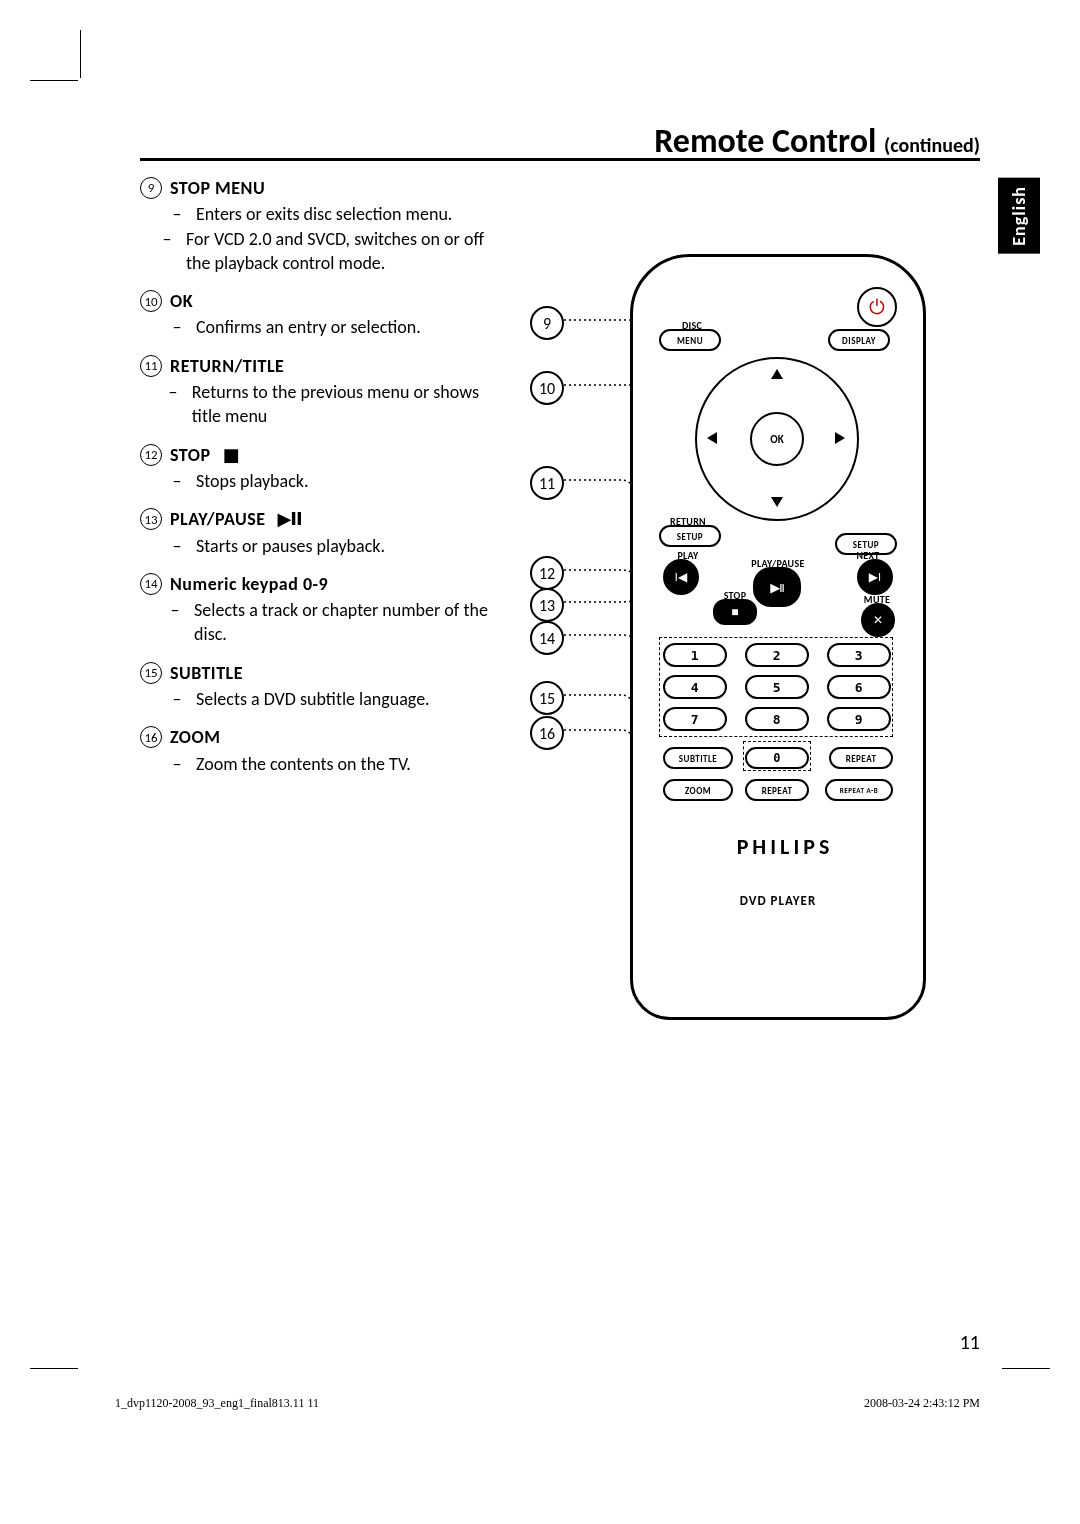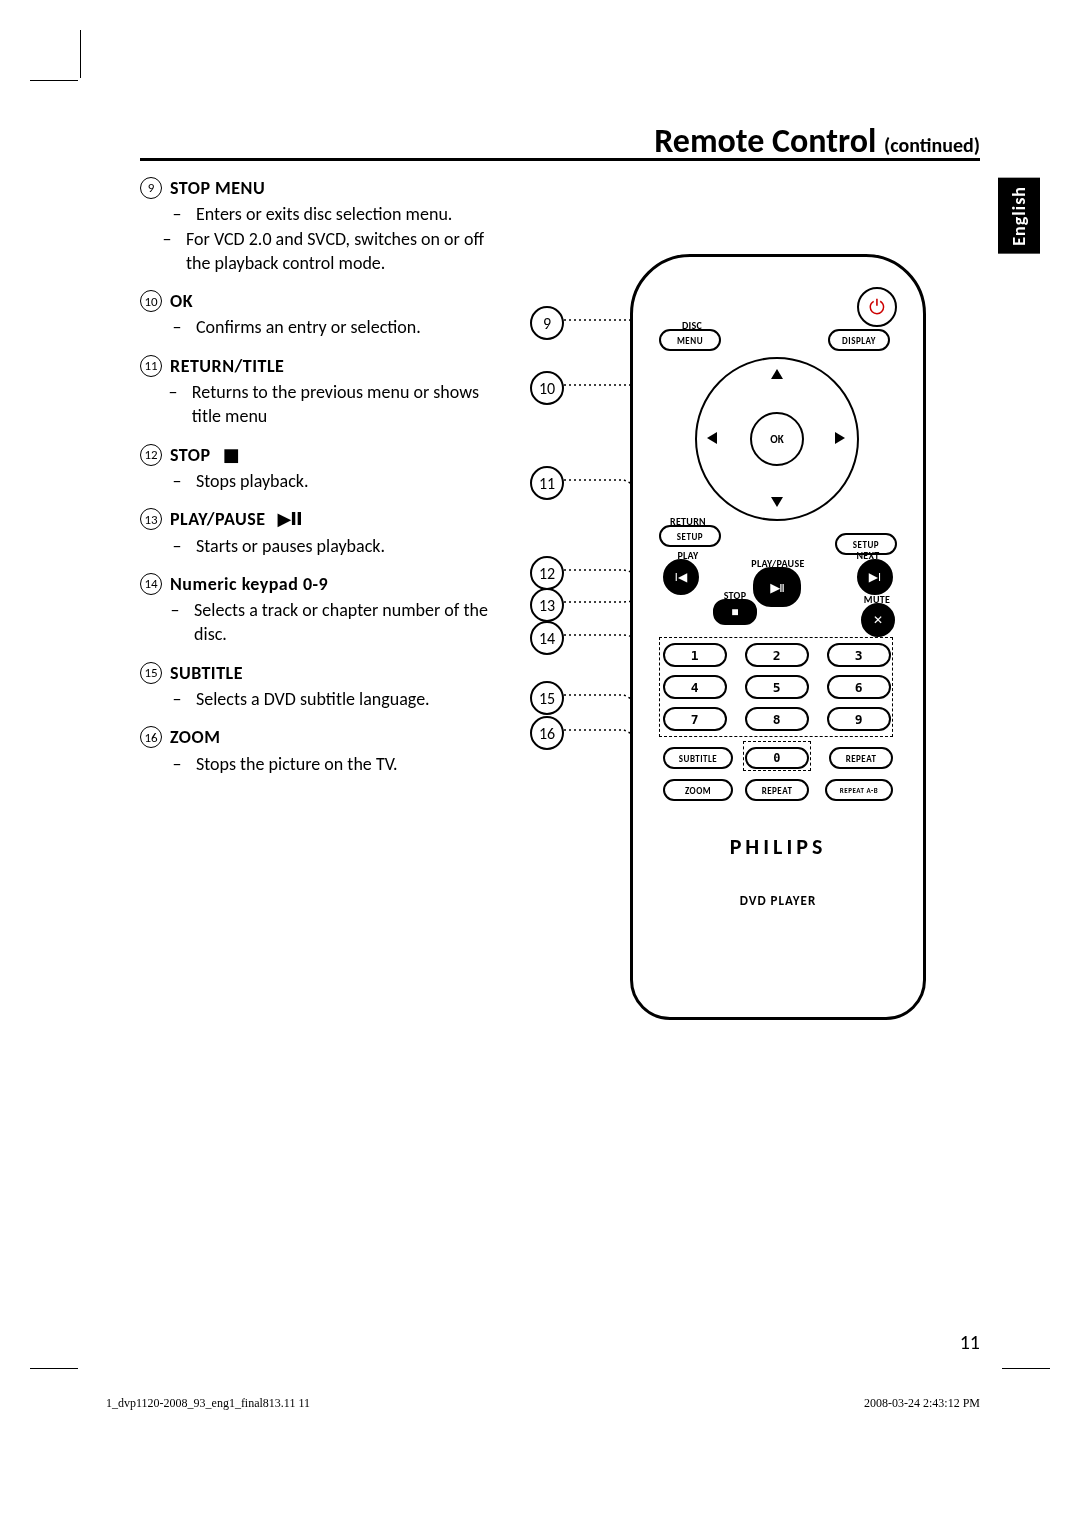--- a/index.html
+++ b/index.html
@@ -158,20 +158,21 @@
     width: 0; height: 0;
     border-style: solid;
   }
   .brand {
     position: absolute;
     left: 0; width: 100%;
     text-align: center;
     font-weight: bold;
     letter-spacing: 4px;
     font-size: 22px;
+    padding-left: 7px;
   }
   .subbrand {
     position: absolute;
     left: 0; width: 100%;
     text-align: center;
     font-size: 13px;
     font-weight: bold;
     letter-spacing: 1px;
   }
 
@@ -197,21 +198,21 @@
   }
 
   .page-num {
     position: absolute;
     right: 0;
     top: 1230px;
     font-size: 20px;
   }
   .footer-left {
     position: absolute;
-    left: 6px;
+    left: 15px;
     top: 1296px;
     font-size: 12px;
     font-family: "Times New Roman", serif;
   }
   .footer-right {
     position: absolute;
     right: 0;
     top: 1296px;
     font-size: 12px;
     font-family: "Times New Roman", serif;
@@ -342,21 +343,21 @@
         </div>
         <div class="sec">
           <div class="sec-head">
             <span class="circ-num">16</span>
             <span class="sec-title">ZOOM</span>
           </div>
           <div style="display: flex;">
             <span class="indent-pad"></span>
             <div class="bul">
               <span class="dash">–</span>
-              <span class="txt">Stops the picture on the TV.</span>
+              <span class="txt">Zoom the contents on the TV.</span>
             </div>
           </div>
         </div>
       </div>
 
     <div class="diagram">
 
       <div id="callouts">
           <div class="callout" style="top: 130px;"><span class="callout-num">9</span><svg width="158" height="8">
               <path d="M0 0 H60 L152 2" stroke="#000" stroke-width="1.5" stroke-dasharray="2,3" fill="none"></path>

